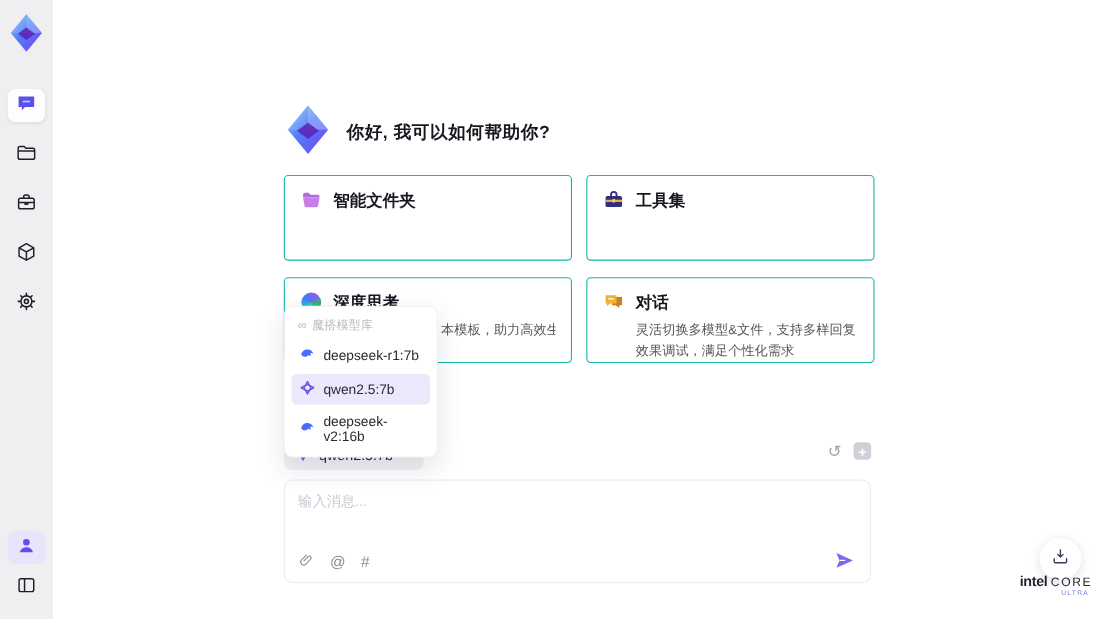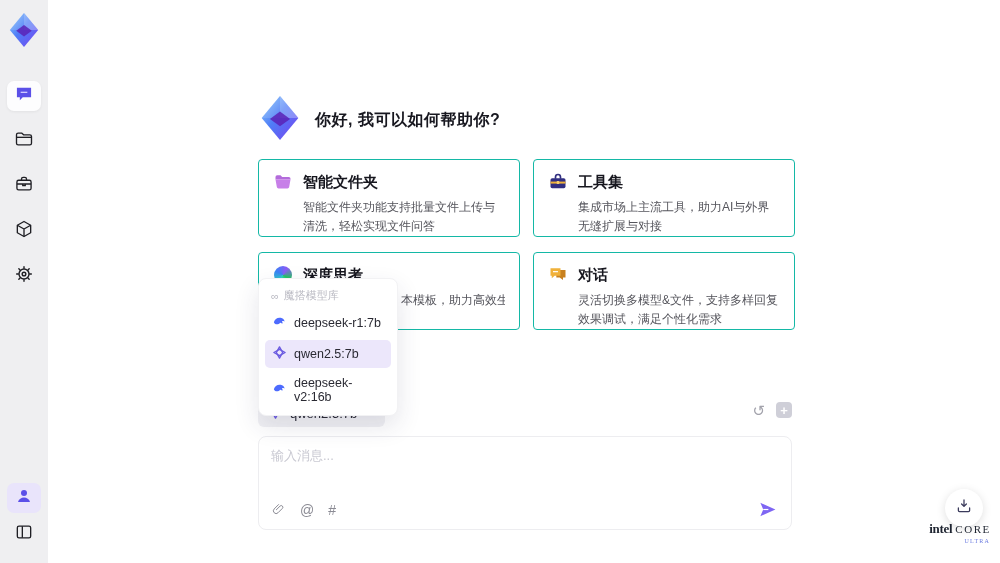--- a/index.html
+++ b/index.html
@@ -63,21 +63,21 @@
   .deep-think { display:inline-flex; align-items:center; gap:6px; border:1px solid #e4e4e9; background:#fff;
                 border-radius:6px; padding:4px 10px; font-size:12px; color:#3c3c44; cursor:pointer;
                 font-family:"Liberation Sans", sans-serif; }
   .tool-icn { color:#8b8b94; font-size:14px; display:flex; align-items:center; cursor:pointer; line-height:1; }
   .send-btn { margin-left:auto; display:flex; cursor:pointer; }
 
   
   .fab { position:absolute; left:945px; top:489px; width:38px; height:38px; border-radius:50%;
          background:#fff; box-shadow:0 2px 10px rgba(0,0,0,.13); display:flex; align-items:center;
          justify-content:center; cursor:pointer; z-index:6; }
-  .intel { position:absolute; left:927px; top:521px; width:66px; z-index:6;font-family:Liberation Serif, serif; }
+  .intel { position:absolute; left:927px; top:521px; width:66px; z-index:6; }
   .intel-row { display:flex; align-items:baseline; justify-content:center; gap:3px; color:#1e2430; }
   .intel-word { font-size:13px; font-weight:700; letter-spacing:-.3px; }
   .core-word { font-size:11px; letter-spacing:1.5px; text-transform:uppercase; font-weight:400; }
   .ultra { text-align:right; font-size:6px; color:#6c7ce0; letter-spacing:1.2px; padding-right:3px; margin-top:1px; }
 </style>
 </head>
 <body>
 
 <div class="app">
 
@@ -182,36 +182,34 @@
   <div class="card" style="left:258px; top:159px;">
     <div class="card-head">
       <span class="card-icon">
         <svg width="20" height="20" viewBox="0 0 24 24">
             <path fill="#b36bdb" d="M3 6a2 2 0 0 1 2-2h4l2 2h8a2 2 0 0 1 2 2v1H3z"></path>
             <path fill="#c77fe8" d="M3 9h18l-1.6 9a2 2 0 0 1-2 1.7H6.6a2 2 0 0 1-2-1.7z"></path>
           </svg>
       </span>
       <span class="card-title">智能文件夹</span>
     </div>
-    <div class="card-desc">智能文件夹功能支持批量文件上传与清洗，轻松实现文件问答</div>
   </div>
 
   <div class="card" style="left:533px; top:159px;">
     <div class="card-head">
       <span class="card-icon">
         <svg width="20" height="20" viewBox="0 0 24 24">
             <path d="M9 8V6a3 3 0 0 1 3-3h0a3 3 0 0 1 3 3v2" fill="none" stroke="#312e81" stroke-width="2"></path>
             <rect x="3" y="7.5" width="18" height="12" rx="2" fill="#312e81"></rect>
             <rect x="3" y="11.5" width="18" height="2.4" fill="#f0b13a"></rect>
             <rect x="10.5" y="10.8" width="3" height="3.6" rx=".6" fill="#f6cd6e"></rect>
           </svg>
       </span>
       <span class="card-title">工具集</span>
     </div>
-    <div class="card-desc">集成市场上主流工具，助力AI与外界无缝扩展与对接</div>
   </div>
 
   <div class="card" style="left:258px; top:252px;">
     <div class="card-head">
       <span class="card-icon">
           <span class="appmarket-icon"></span>
         </span>
       <span class="card-title">深度思考</span>
     </div>
     <div class="card-desc partial">本模板，助力高效生成多</div>

